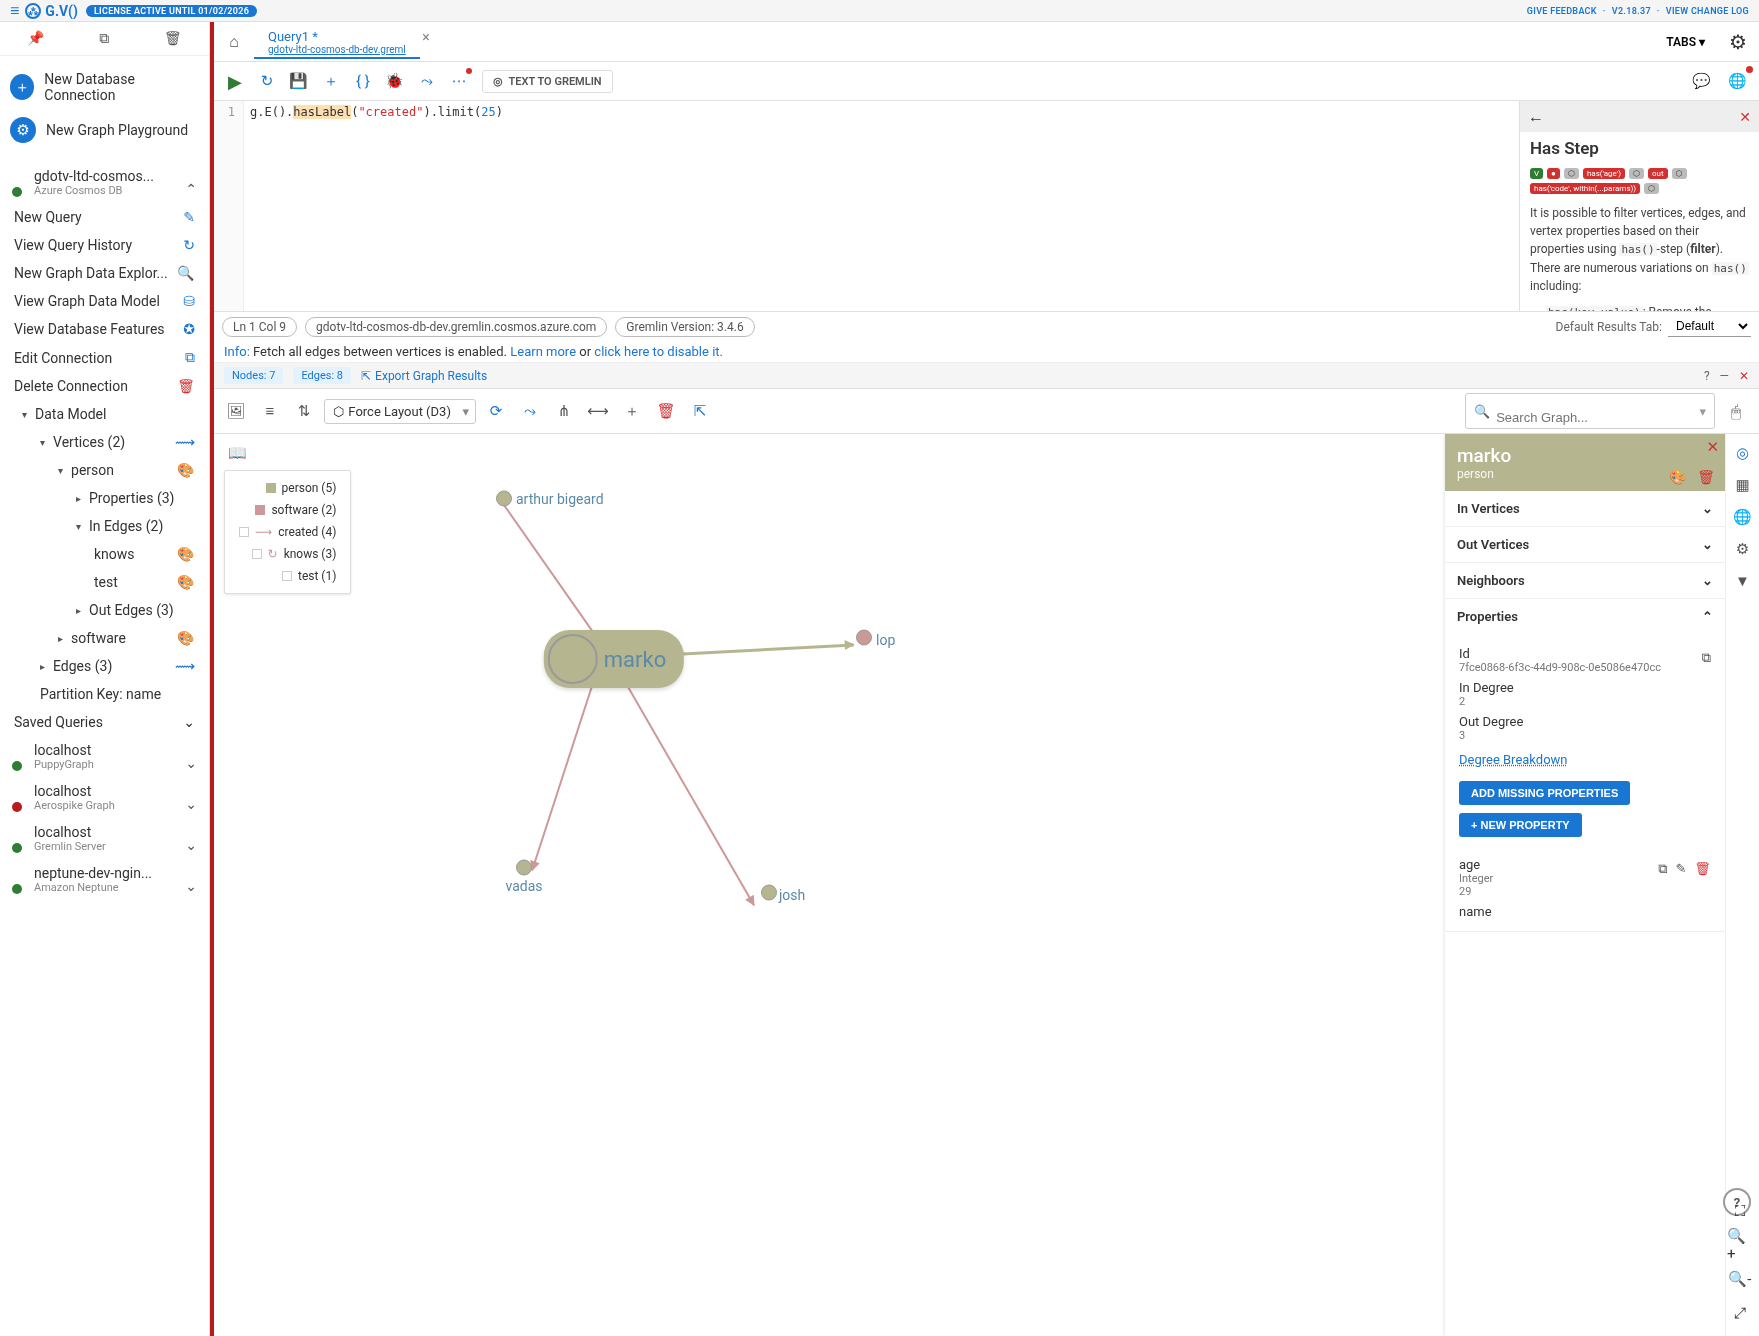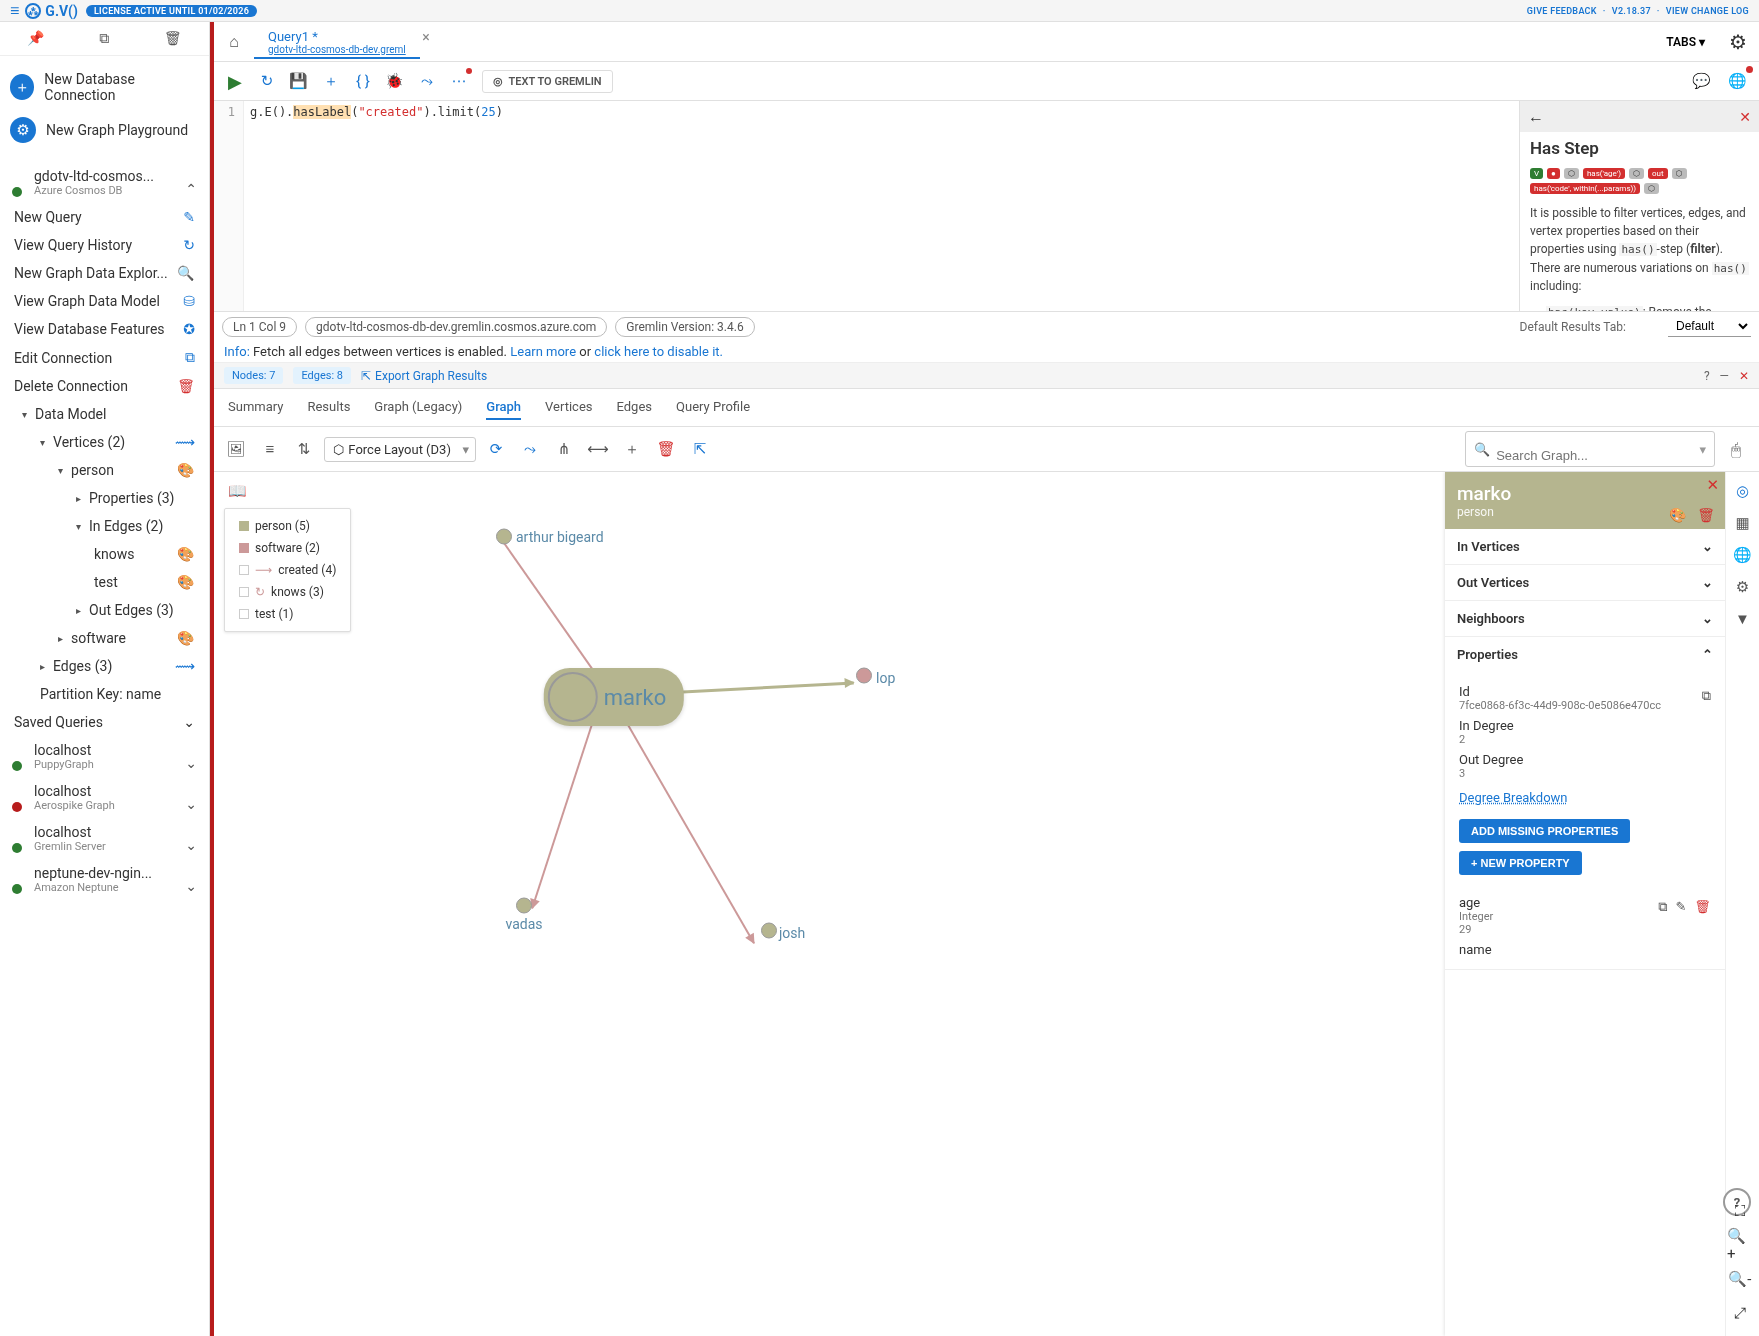--- a/index.html
+++ b/index.html
@@ -86,21 +86,21 @@
 .doc-panel .chips { padding:4px 10px; display:flex; gap:4px; flex-wrap:wrap; align-items:center;}
 .doc-panel .chip { background:#d32f2f; color:#fff; font-size:8px; padding:1px 4px; border-radius:3px;}
 .doc-panel .chip.g { background:#2e7d32; }
 .doc-panel .chip.gray { background:#bbb; color:#333; }
 .doc-panel .doc-body { padding:6px 10px; overflow:auto; line-height:1.5; color:#444;}
 .doc-panel code { font-family: monospace; background:#f5f5f5; padding:0 2px; font-size:11px;}
 
 .status-bar { display:flex; align-items:center; gap:8px; padding:4px 8px; border-top:1px solid #e0e0e0; font-size:12px; background:#fff;}
 .status-bar .pill { border:1px solid #bbb; border-radius:12px; padding:2px 10px; color:#555;}
 .status-bar .results-tab { margin-left:auto; display:flex; align-items:center; gap:6px; color:#666;}
-.status-bar select { border:none; border-bottom:1px solid #999; padding:2px 20px 2px 4px; font-size:12px; background:transparent;margin-left:36px;}
+.status-bar select { border:none; border-bottom:1px solid #999; padding:2px 20px 2px 4px; font-size:12px; background:transparent;}
 
 .info-bar { padding:3px 10px; font-size:13px; color:#1976d2; background:#fff; border-bottom:1px solid #eee;}
 .info-bar .info-lbl { color:#1976d2;}
 .info-bar .plain { color:#333;}
 
 .results-head { display:flex; align-items:center; gap:10px; padding:4px 10px; background:#f5f5f5; font-size:12px; border-bottom:1px solid #e0e0e0;}
 .results-head .badge { background:#e3f2fd; color:#1976d2; padding:2px 8px; border-radius:3px; font-size:11px;}
 .results-head .export { color:#1976d2; cursor:pointer; display:flex; align-items:center; gap:4px;}
 .results-head .rh-right { margin-left:auto; display:flex; gap:10px; color:#666;}
 .results-head .rh-right span { cursor:pointer; }
@@ -114,21 +114,21 @@
 .graph-toolbar .gt-btn { width:28px; height:28px; display:flex; align-items:center; justify-content:center; cursor:pointer; color:#555; font-size:15px;}
 .graph-toolbar .layout-dd { border:1px solid #ccc; border-radius:3px; padding:4px 24px 4px 8px; font-size:13px; cursor:pointer; display:flex; align-items:center; gap:4px; position:relative; min-width:150px;}
 .graph-toolbar .layout-dd::after { content:'▾'; position:absolute; right:6px; color:#888;}
 .graph-toolbar .search-box { margin-left:auto; display:flex; align-items:center; border:1px solid #ccc; border-radius:3px; padding:3px 8px; width:250px; color:#999;}
 .graph-toolbar .search-box input { border:none; outline:none; flex:1; font-size:13px; margin-left:6px;margin-top:13px;}
 .graph-toolbar .mouse-icon { width:30px; text-align:center; font-size:16px; cursor:pointer;}
 
 .graph-area { flex:1; display:flex; position:relative; overflow:hidden;}
 .graph-canvas { flex:1; position:relative; background:#fff;}
 .graph-legend { position:absolute; left:10px; top:36px; background:#fff; border:1px solid #ddd; border-radius:2px; padding:6px 10px; font-size:12px; box-shadow:0 1px 3px rgba(0,0,0,0.1);}
-.graph-legend .lg-row { display:flex; align-items:center; gap:6px; padding:4px 4px;}
+.graph-legend .lg-row { display:flex; align-items:center; gap:6px; padding:4px 4px;justify-content:flex-end;}
 .graph-legend .sq { width:10px; height:10px; display:inline-block;}
 .legend-book { position:absolute; left:14px; top:10px; color:#1976d2; cursor:pointer; font-size:15px;}
 .node { position:absolute; transform:translate(-50%,-50%);}
 .node .circle { width:16px; height:16px; border-radius:50%; border:1px solid #999; display:inline-block;}
 .node .nlabel { position:absolute; left:50%; transform:translateX(-50%); top:-20px; color:#5b8aa8; font-size:14px; white-space:nowrap;}
 .node.big .circle { width:50px; height:50px; background:#b5b58f; border:2px solid #999;}
 .node.big { background:#b5b58f; border-radius:26px; padding:4px 18px 4px 4px; display:flex; align-items:center; gap:6px; box-shadow:0 2px 4px rgba(0,0,0,0.15);}
 .node.big .nlabel { position:static; transform:none; font-size:22px; color:#5b8aa8;}
 .edge-line { position:absolute; height:2px; background:#cc9999; transform-origin:left center;}
 .edge-line.olive { background:#b5b58f; height:3px;}
@@ -410,29 +410,20 @@
           <span>⇱</span>
           <span>Export Graph Results</span>
         </span>
       <div class="rh-right">
         <span>?</span>
         <span>—</span>
         <span class="close">✕</span>
       </div>
     </div>
 
-    <div class="result-tabs">
-      <div class="rt">Summary</div>
-      <div class="rt">Results</div>
-      <div class="rt">Graph (Legacy)</div>
-      <div class="rt active">Graph</div>
-      <div class="rt">Vertices</div>
-      <div class="rt">Edges</div>
-      <div class="rt">Query Profile</div>
-    </div>
 
     <div class="graph-toolbar">
       <div class="gt-btn">🖼</div>
       <div class="gt-btn">≡</div>
       <div class="gt-btn">⇅</div>
       <div class="layout-dd">
           <span>⬡</span>
           <span>Force Layout (D3)</span>
         </div>
       <div class="gt-btn" style="color:#1976d2">⟳</div>

